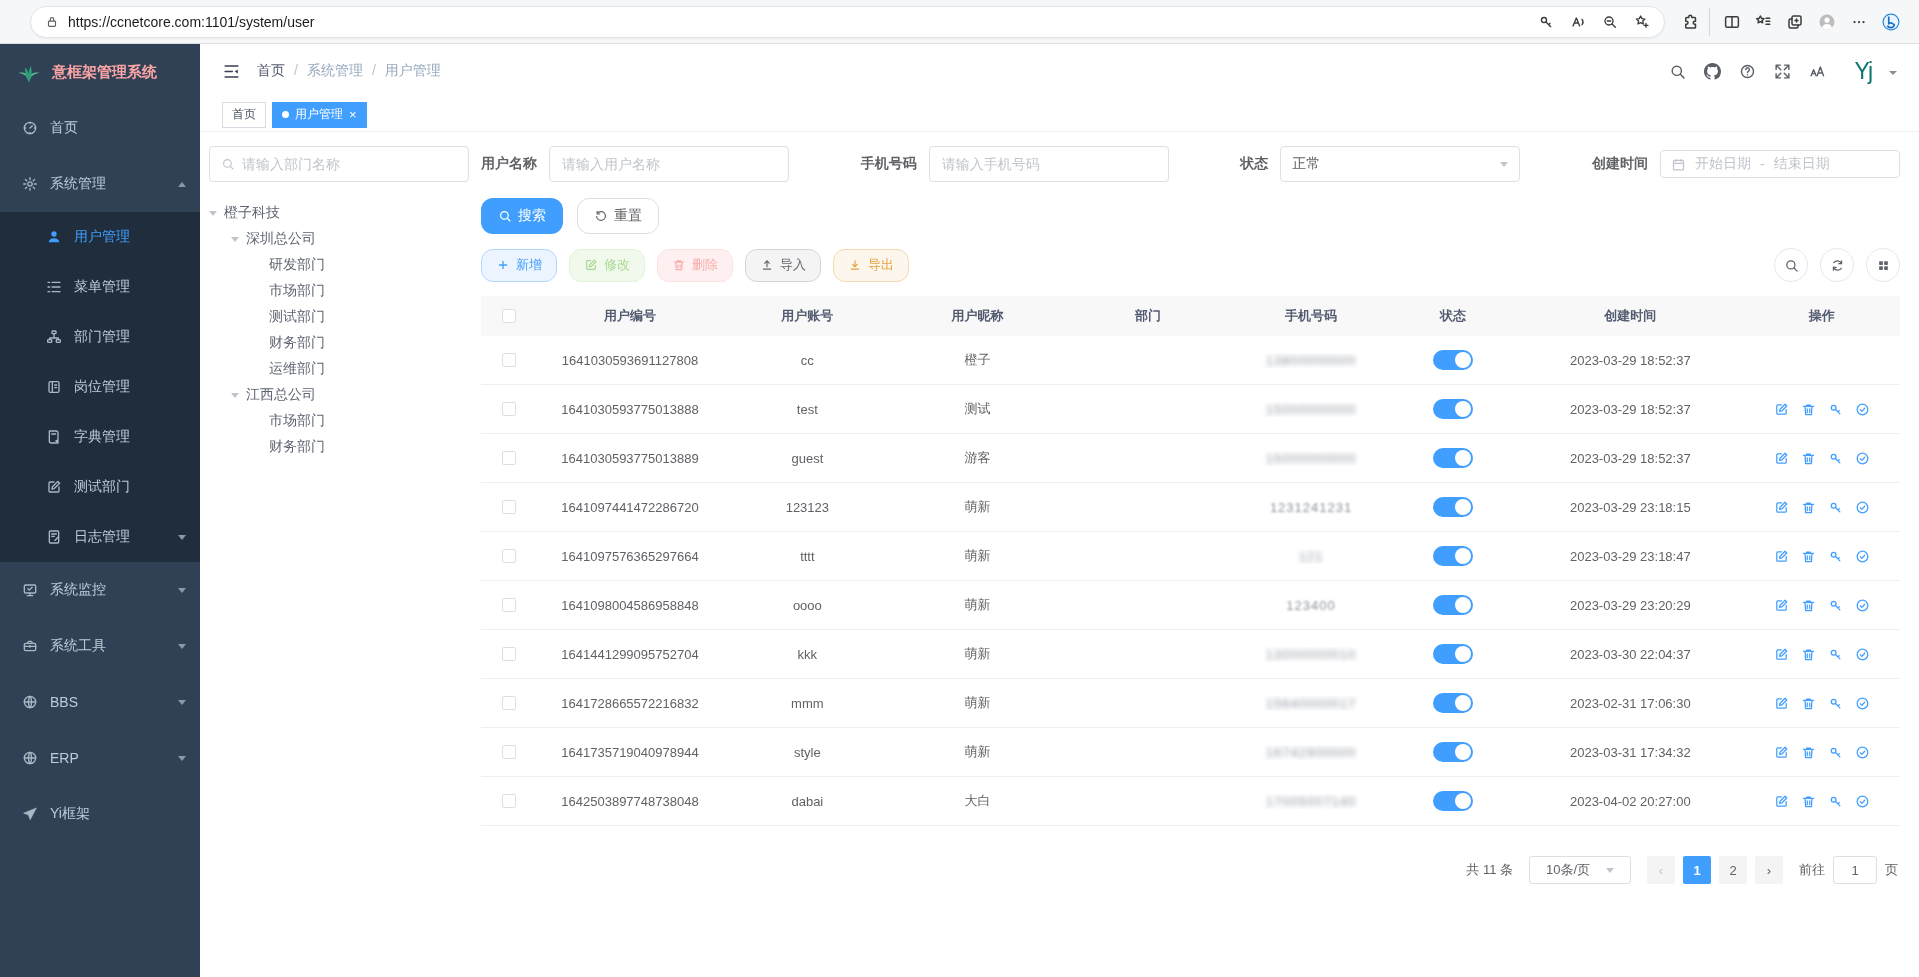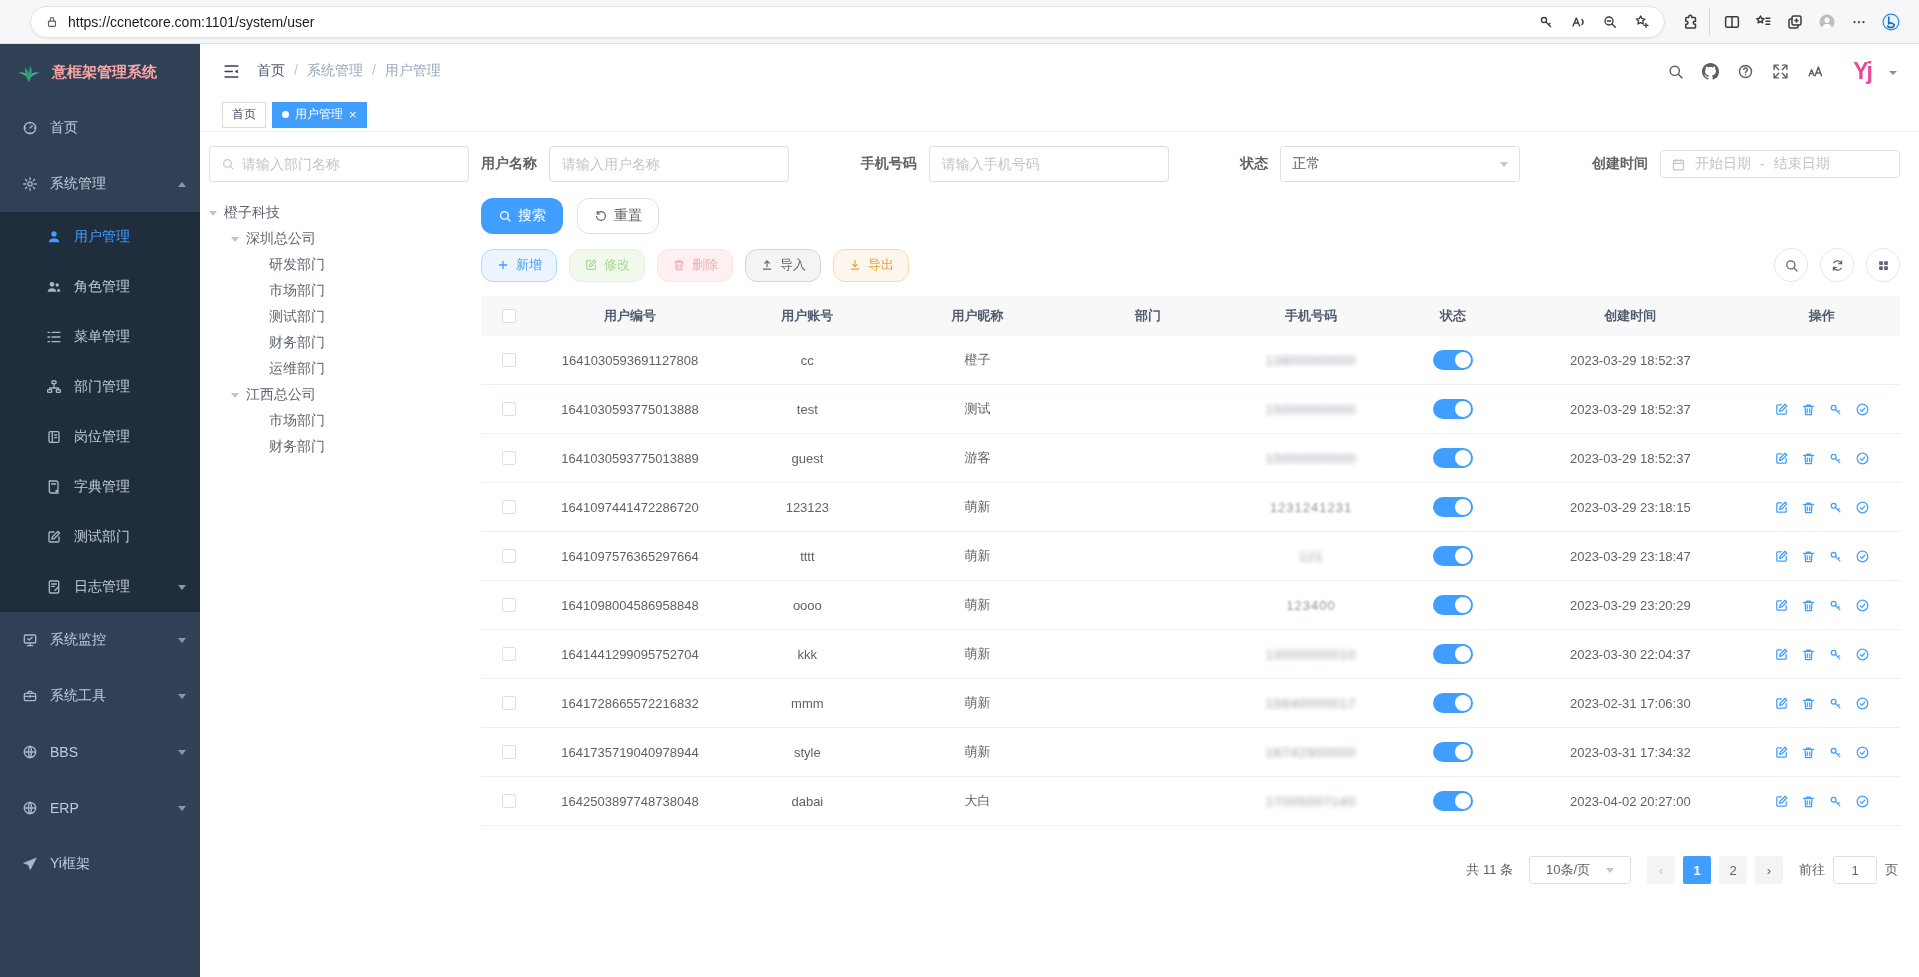--- a/index.html
+++ b/index.html
@@ -37,21 +37,21 @@
 .topbar{height:54px;flex:none;display:flex;align-items:center;padding:0 22px}
 .collapse{color:#3a3f51;display:flex;cursor:pointer}
 .collapse svg{width:19px;height:19px}
 .breadcrumb{display:flex;margin-left:16px;font-size:14px}
 .crumb{color:#97a8be}
 .crumb.first{color:#515a6e}
 .crumb+.crumb::before{content:"/";color:#c0c4cc;margin:0 9px}
 .top-tools{margin-left:auto;display:flex;align-items:center;gap:18px;color:#5a5e66}
 .top-tools .ic{display:flex;cursor:pointer}
 .top-tools .ic svg{width:17px;height:17px}
-.yj-logo{font-weight:700;font-size:23px;color:#ec4899;letter-spacing:-2px;line-height:1;margin-left:11px}
+.yj-logo{font-weight:400;font-size:23px;color:#0f766e;letter-spacing:-2px;line-height:1;margin-left:11px}
 .user-caret{width:0;height:0;border:4.5px solid transparent;border-top-color:#8a8f99;margin-top:8px}
 
 .tagbar{height:34px;flex:none;display:flex;align-items:center;gap:6px;padding-left:22px;border-bottom:1px solid #eef0f3}
 .tag{height:26px;display:flex;align-items:center;gap:6px;padding:0 9px;border:1px solid #d8dce5;background:#fff;font-size:12px;color:#495060;cursor:pointer}
 .tag.active{background:#409eff;border-color:#409eff;color:#fff}
 .tag .dot{width:7px;height:7px;border-radius:50%;background:#fff}
 .tag .x{font-size:13px;line-height:1}
 
 .content{flex:1;display:flex;gap:12px;padding:14px 19px 0 9px;min-height:0}
 .left-panel{width:260px;flex:none}
@@ -250,31 +250,20 @@
               <span class="mi-ico">
                 <svg viewBox="0 0 24 24" fill="currentColor">
                   <circle cx="12" cy="7.5" r="4"></circle>
                   <path d="M4 20c.5-4.2 4-6.2 8-6.2s7.5 2 8 6.2z"></path>
                 </svg>
               </span>
               <span>用户管理</span>
             </div>
             <div class="menu-item">
               <span class="mi-ico">
-                <svg viewBox="0 0 24 24" fill="currentColor">
-                  <circle cx="9" cy="8" r="3.5"></circle>
-                  <path d="M2.5 19c.4-3.6 3.1-5.3 6.5-5.3s6.1 1.7 6.5 5.3z"></path>
-                  <circle cx="16.8" cy="9" r="2.5"></circle>
-                  <path d="M16.5 19c0-2 .8-3.6 2.2-4.5 1.5.5 2.6 1.9 2.8 4.5z"></path>
-                </svg>
-              </span>
-              <span>角色管理</span>
-            </div>
-            <div class="menu-item">
-              <span class="mi-ico">
                 <svg viewBox="0 0 24 24" fill="none" stroke="currentColor" stroke-width="2" stroke-linecap="round" stroke-linejoin="round">
                   <path d="M9 5h12M9 12h12M9 19h12M3 5h2.5M3 12h2.5M3 19h2.5"></path>
                 </svg>
               </span>
               <span>菜单管理</span>
             </div>
             <div class="menu-item">
               <span class="mi-ico">
                 <svg viewBox="0 0 24 24" fill="none" stroke="currentColor" stroke-width="2" stroke-linecap="round" stroke-linejoin="round">
                   <rect x="9" y="3" width="6" height="4" rx="1"></rect>

